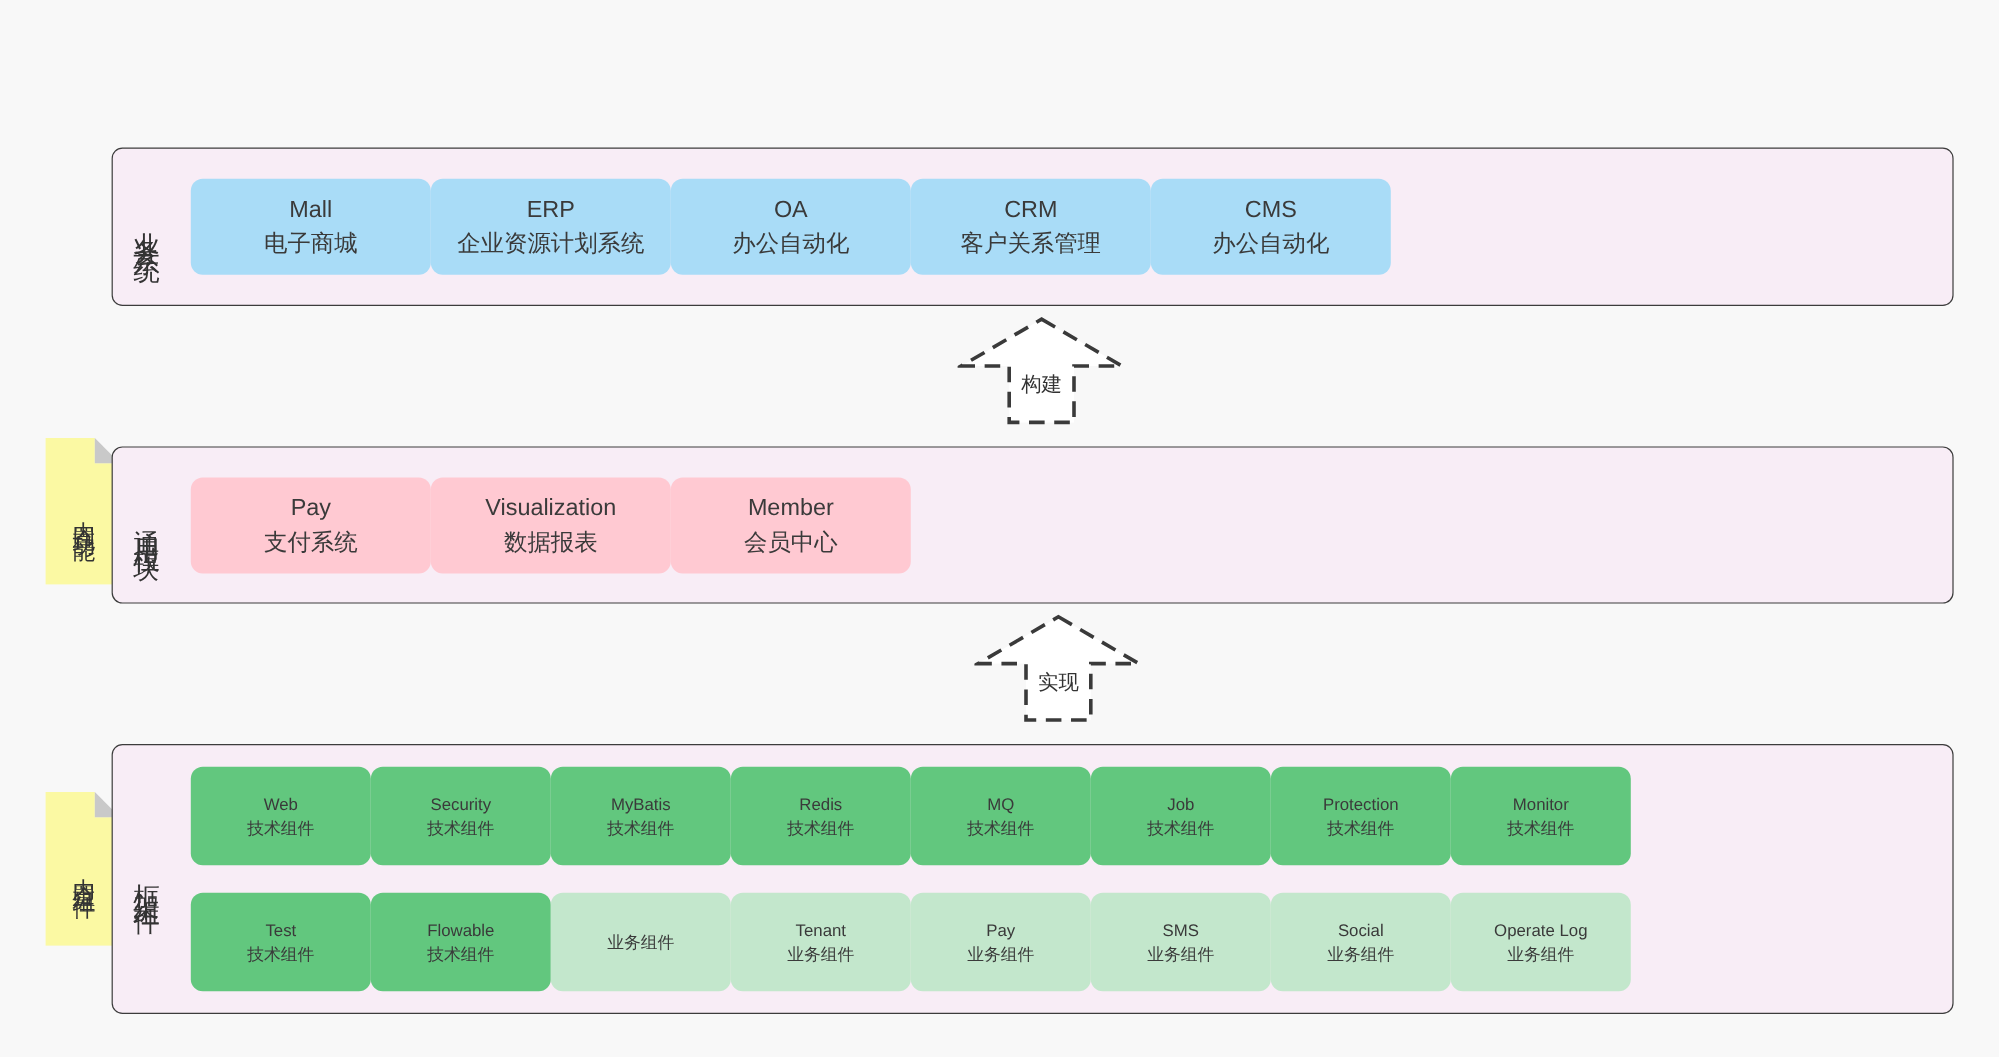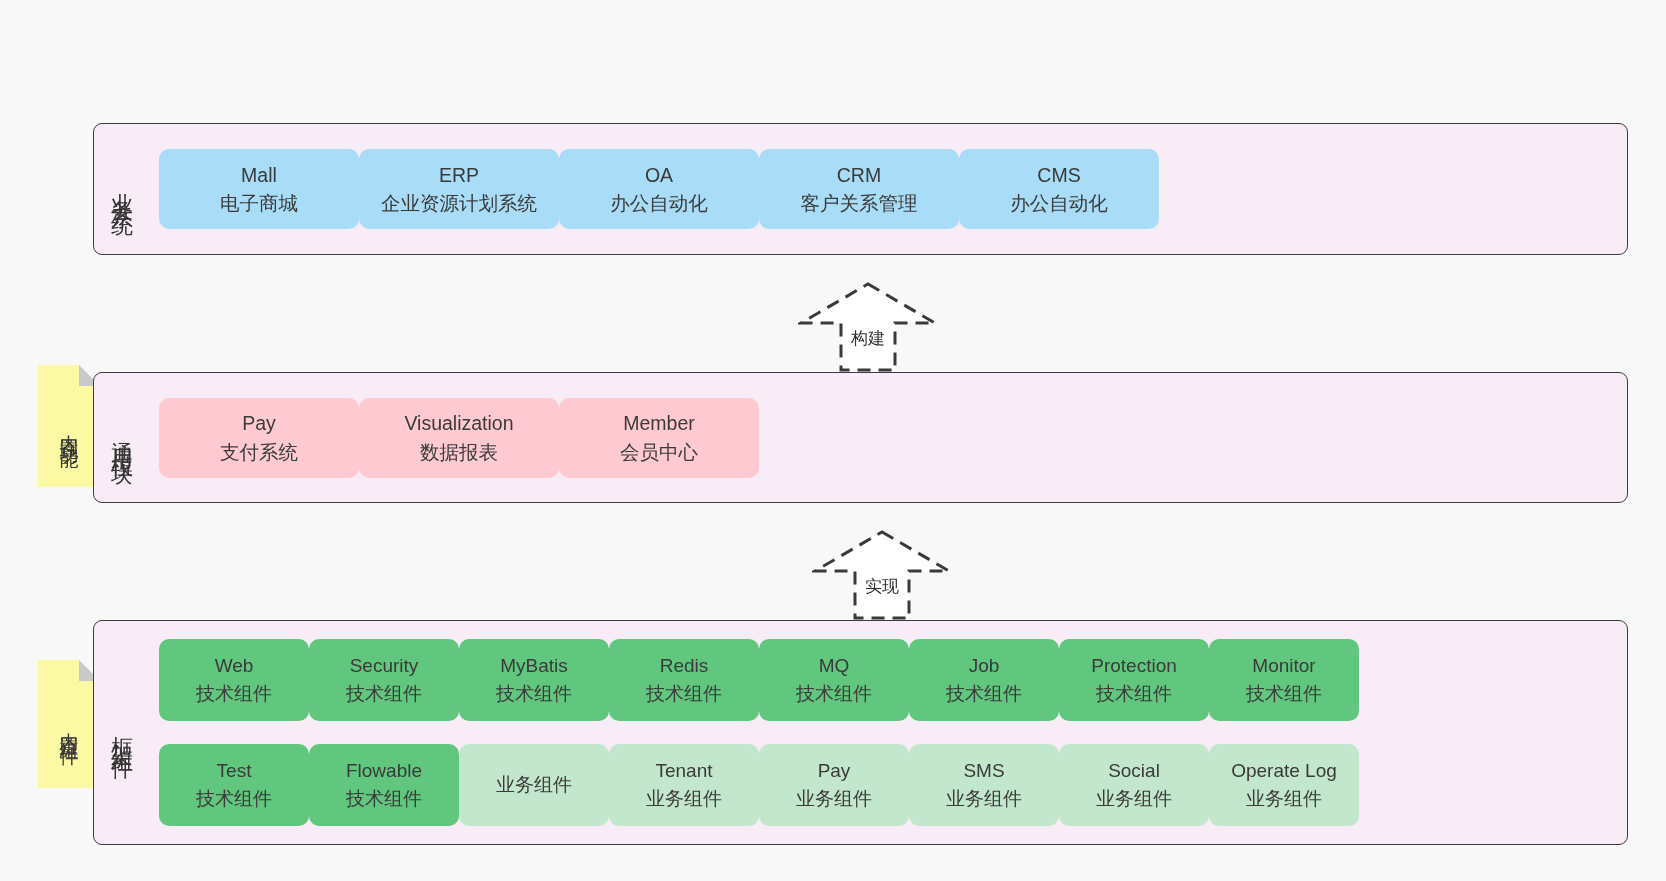--- a/index.html
+++ b/index.html
@@ -35,21 +35,21 @@
   }
   .rows{flex:1;display:flex;flex-direction:column;gap:23px;padding:0 18px 0 18px;}
   .row{display:flex;}
 
   .box{
     border-radius:10px;
     display:flex;flex-direction:column;justify-content:center;align-items:center;
     text-align:center;line-height:1.45;color:#3a3a3a;padding:4px 6px;
   }
   .cols6 .box{width:200px;height:80px;font-size:19.5px;}
-  .cols8 .box{width:150px;height:82px;font-size:19px;}
+  .cols8 .box{width:150px;height:82px;font-size:14px;}
   .v-blue{background:var(--blue);}
   .v-red{background:var(--red);}
   .v-pink{background:var(--pink);}
   .v-green{background:var(--green);}
   .v-green-light{background:var(--green-light);}
 
   .tag{
     position:absolute;left:-55px;width:62px;z-index:0;
     background:var(--tag-bg);
     display:flex;align-items:center;justify-content:center;
@@ -60,21 +60,21 @@
     writing-mode:vertical-lr;text-orientation:upright;
     font-size:19px;letter-spacing:5px;color:#333;padding-top:6px;
   }
   .fold{
     position:absolute;top:0;right:0;width:0;height:0;
     border-top:21px solid var(--page-bg);
     border-left:21px solid var(--tag-fold);
   }
 
   .arrow-row{position:relative;height:117px;}
-  .arrow{position:absolute;top:26px;width:140px;height:92px;}
+  .arrow{position:absolute;top:8px;width:140px;height:92px;}
   .arrow svg{display:block;}
   .arrow-label{
     position:absolute;left:0;right:0;top:46px;
     text-align:center;font-size:17px;color:#333;
   }
 </style>
 </head>
 <body>
 
 <div class="stage">

